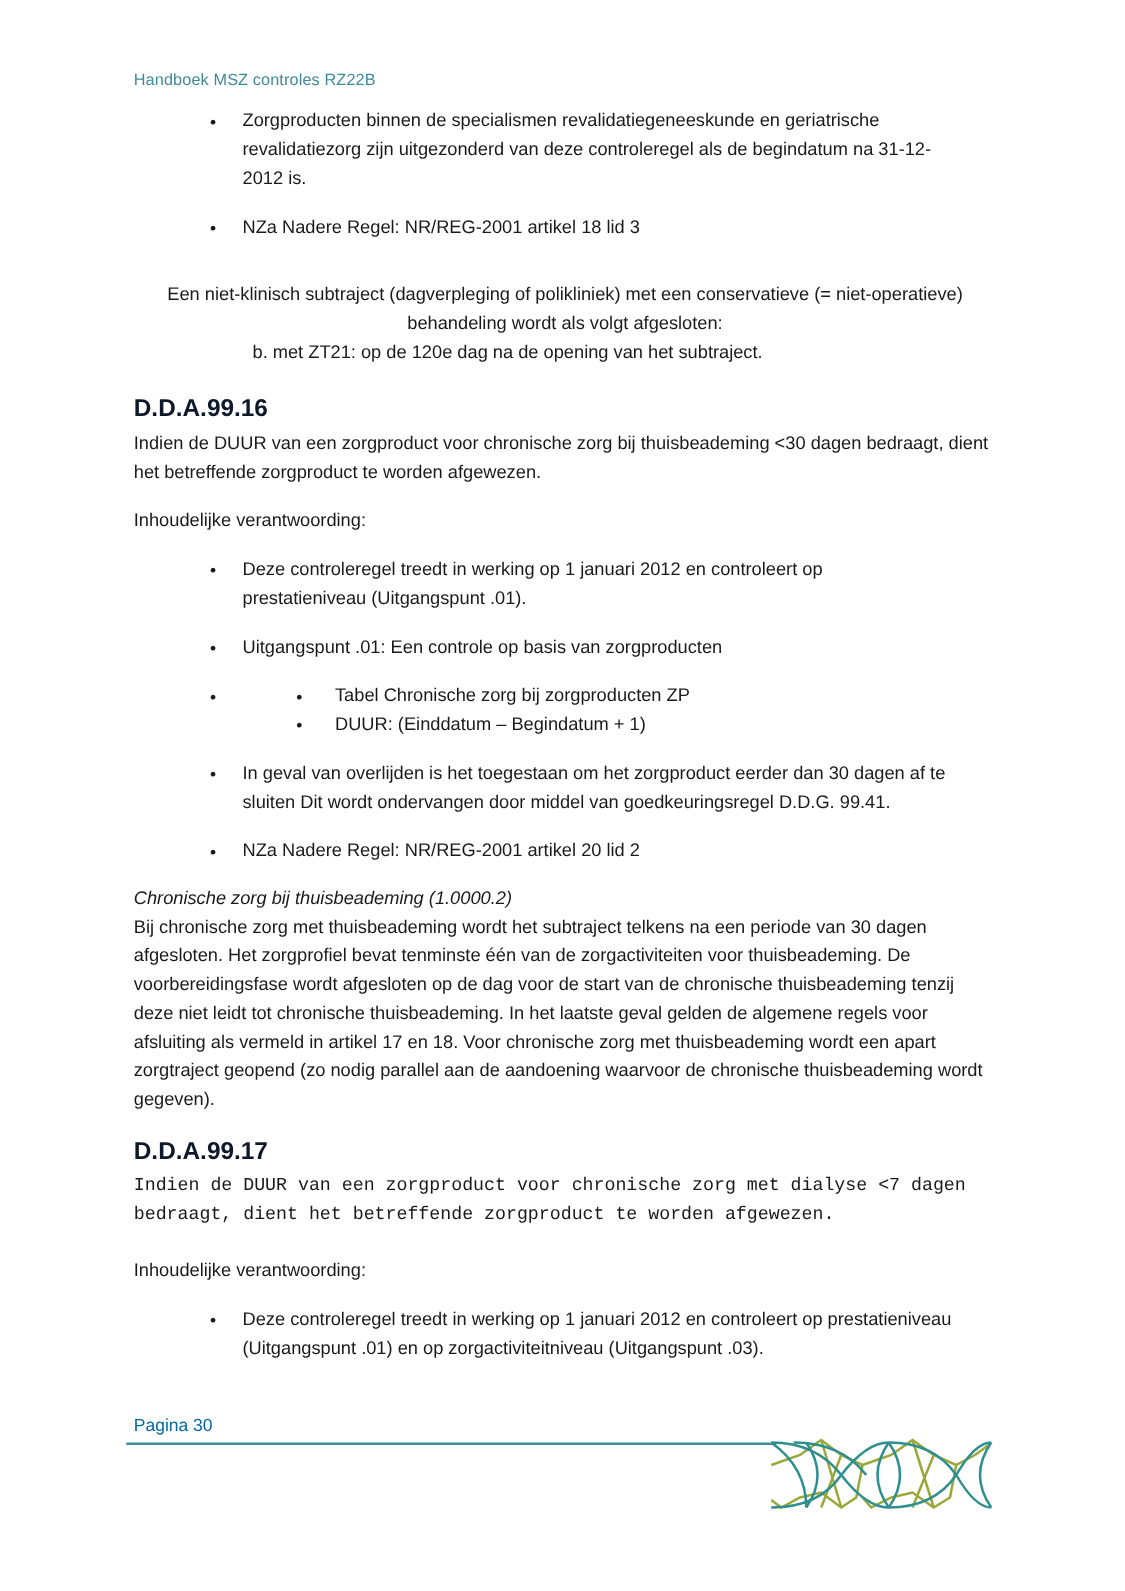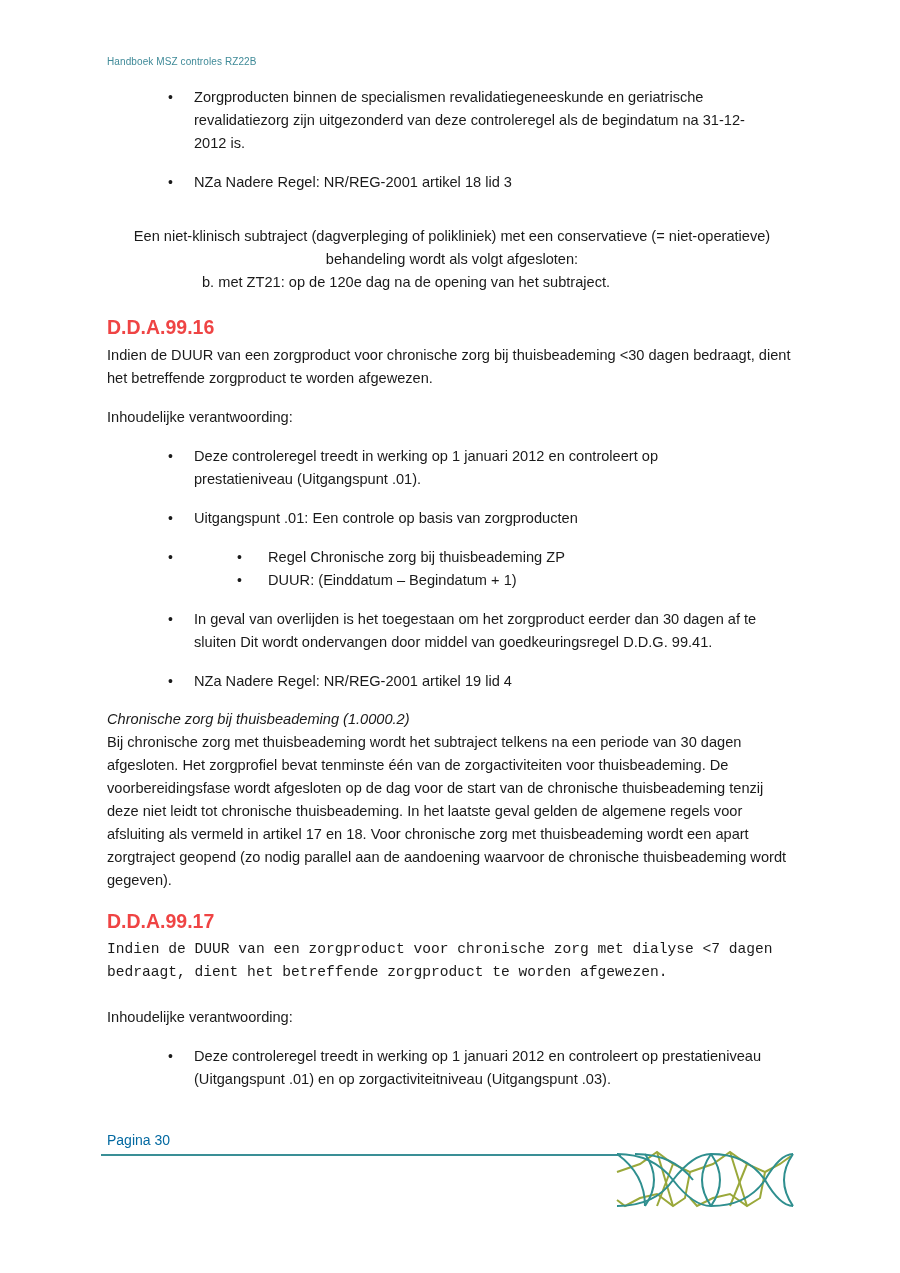--- a/index.html
+++ b/index.html
@@ -2,32 +2,32 @@
 <html><head>
   <meta charset="utf-8">
   <style>
     html, body { margin: 0; padding: 0; background: #ffffff; }
     body {
       width: 900px; height: 1273px; position: relative; overflow: hidden;
       font-family: "Liberation Sans", sans-serif; color: #1a1a1a;
     }
     .page-header {
       position: absolute; left: 107px; top: 56px;
-      font-size: 10px; color: #3f8a98; letter-spacing: 0.1px;
+      font-size: 13px; color: #3f8a98; letter-spacing: 0.1px;
     }
     .content { position: absolute; left: 107px; top: 82px; width: 690px; font-size: 14.6px; line-height: 23px; }
     p { margin: 0; }
     .bullets { list-style: none; margin: 0; padding: 0; }
     .bullets li { position: relative; }
     .lvl1 { padding-left: 87px; }
     .lvl1 > li::before { content: "\2022"; position: absolute; left: -26px; top: 0; font-size: 14px; }
     .lvl2 { padding-left: 74px; }
     .lvl2 > li::before { content: "\2022"; position: absolute; left: -31px; top: 0; font-size: 14px; }
     h2 {
-      margin: 0; font-size: 19.5px; font-weight: bold; color: #ef4444; line-height: 26px;
+      margin: 0; font-size: 19.5px; font-weight: bold; color: #0f172a; line-height: 26px;
     }
     .italic { font-style: italic; }
     .indent-b { padding-left: 95px; }
     .page-footer-label {
       position: absolute; left: 107px; top: 1132px; font-size: 14px; color: #0369a1;
     }
     .footer-rule {
       position: absolute; left: 101px; top: 1154px; width: 520px; height: 2px; background: #3a8f96;
     }
     .footer-ornament { position: absolute; left: 615px; top: 1150px; }
@@ -52,29 +52,29 @@
   <p style="margin-top:16px;">Inhoudelijke verantwoording:</p>
 
   <ul class="bullets lvl1" style="margin-top:16px;">
     <li style="width:520px;">Deze controleregel treedt in werking op 1 januari 2012 en controleert op prestatieniveau (Uitgangspunt .01).</li>
     <li style="margin-top:16px;">Uitgangspunt .01: Een controle op basis van zorgproducten</li>
   </ul>
 
   <ul class="bullets lvl1" style="margin-top:16px; list-style:none;">
     <li style="padding:0;">
       <ul class="bullets lvl2" style="padding-left:74px;">
-        <li>Regel Chronische zorg bij thuisbeademing ZP</li>
+        <li>Tabel Chronische zorg bij zorgproducten ZP</li>
         <li>DUUR: (Einddatum – Begindatum + 1)</li>
       </ul>
     </li>
   </ul>
 
   <ul class="bullets lvl1" style="margin-top:16px;">
     <li style="width:600px;">In geval van overlijden is het toegestaan om het zorgproduct eerder dan 30 dagen af te sluiten Dit wordt ondervangen door middel van goedkeuringsregel D.D.G. 99.41.</li>
-    <li style="margin-top:16px;">NZa Nadere Regel: NR/REG-2001 artikel 19 lid 4</li>
+    <li style="margin-top:16px;">NZa Nadere Regel: NR/REG-2001 artikel 20 lid 2</li>
   </ul>
 
   <p class="italic" style="margin-top:15px;">Chronische zorg bij thuisbeademing (1.0000.2)</p>
   <p>Bij chronische zorg met thuisbeademing wordt het subtraject telkens na een periode van 30 dagen afgesloten. Het zorgprofiel bevat tenminste één van de zorgactiviteiten voor thuisbeademing. De voorbereidingsfase wordt afgesloten op de dag voor de start van de chronische thuisbeademing tenzij deze niet leidt tot chronische thuisbeademing. In het laatste geval gelden de algemene regels voor afsluiting als vermeld in artikel 17 en 18. Voor chronische zorg met thuisbeademing wordt een apart zorgtraject geopend (zo nodig parallel aan de aandoening waarvoor de chronische thuisbeademing wordt gegeven).</p>
 
   <h2 style="margin-top:16px;">D.D.A.99.17</h2>
   <p style="margin-top:4px;font-family:Liberation Mono, monospace;">Indien de DUUR van een zorgproduct voor chronische zorg met dialyse &lt;7 dagen bedraagt, dient het betreffende zorgproduct te worden afgewezen.</p>
   <p style="margin-top:22px;">Inhoudelijke verantwoording:</p>
 
   <ul class="bullets lvl1" style="margin-top:16px;">

